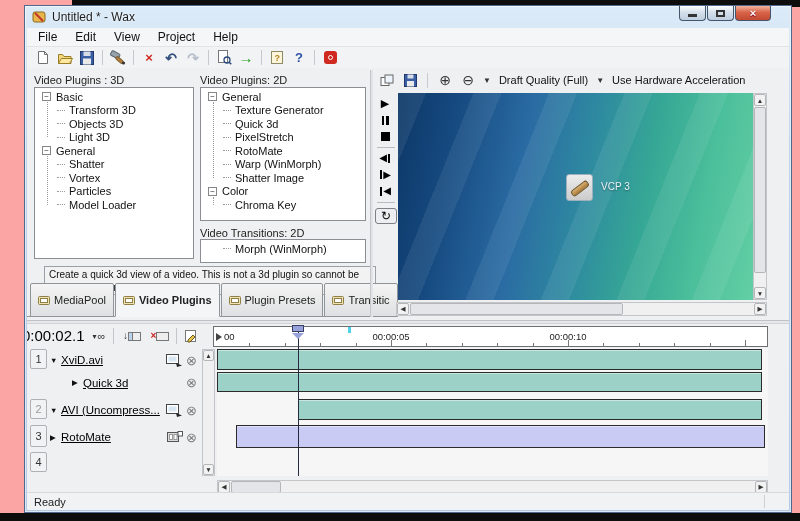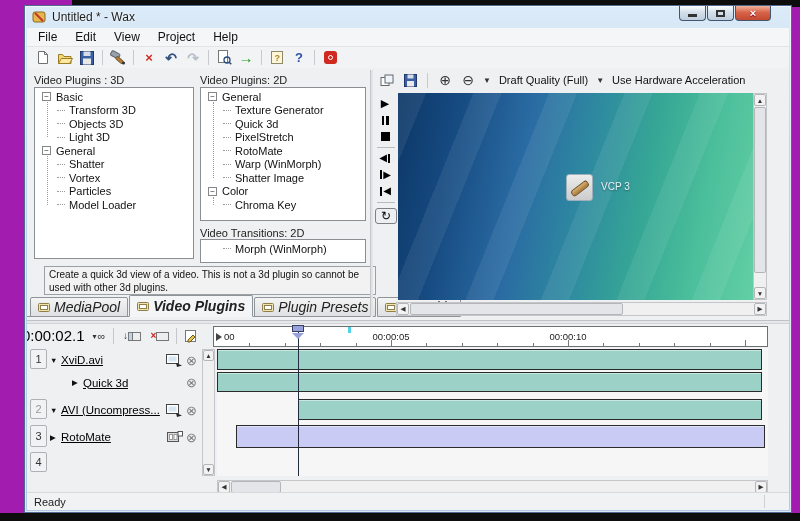--- a/index.html
+++ b/index.html
@@ -1,17 +1,17 @@
 <!DOCTYPE html>
 <html><head>
 <meta charset="utf-8">
 <style>
   html,body{margin:0;padding:0;background:#888;}
   *{box-sizing:border-box;}
-  .screen{position:relative;width:800px;height:521px;background:#a21caf;overflow:hidden;
+  .screen{position:relative;width:800px;height:521px;background:#fca5a5;overflow:hidden;
     font-family:"Liberation Sans",sans-serif;-webkit-font-smoothing:antialiased;}
   .strip-top{position:absolute;left:72px;top:0;width:728px;height:7px;background:#0d0d0d;}
   .strip-bottom{position:absolute;left:0;top:513px;width:800px;height:8px;background:#0d0d0d;}
 
   
   .window{position:absolute;left:24px;top:5px;width:768px;height:508px;
     background:linear-gradient(#dcebf8,#bcd4ec 30%,#b2cce8);border:1px solid #50688c;
     box-shadow:inset 0 0 0 1px rgba(255,255,255,.55);}
   .titlebar{position:absolute;left:0;top:0;right:0;height:22px;display:flex;align-items:center;padding-left:7px;}
   .titlebar .title{font-size:12px;color:#1c1c1c;margin-left:6px;text-shadow:0 0 3px #fff;}
@@ -50,22 +50,22 @@
   .expbox{width:9px;height:9px;border:1px solid #848689;background:#fff;font-size:8px;line-height:7px;
     text-align:center;color:#333;margin-right:5px;flex:none;}
   .trow.leaf{padding-left:22px;}
   .dash{width:8px;border-top:1px dotted #9a9a9a;margin-right:4px;flex:none;}
   .descbox{position:absolute;left:17px;top:238px;width:332px;height:29px;background:#f2f2f2;
     border:1px solid #9aa0a6;font-size:10px;line-height:13px;color:#111;padding:1px 4px;}
 
   
   .tabline{position:absolute;left:0px;top:288px;width:343px;height:1px;background:#8f9499;}
   .tabbar{position:absolute;left:3px;top:267px;height:22px;display:flex;align-items:flex-end;}
-  .tab{display:flex;align-items:center;gap:4px;height:19px;padding:9px 7px;font-size:14px;color:#222;
-    background:linear-gradient(#f4f4f4,#dfe0e2);border:1px solid #8f9499;border-radius:2px 2px 0 0;margin-right:1px;font-style:italic;}
+  .tab{display:flex;align-items:center;gap:4px;height:19px;padding:16px 7px;font-size:11px;color:#222;
+    background:linear-gradient(#f4f4f4,#dfe0e2);border:1px solid #8f9499;border-radius:2px 2px 0 0;margin-right:1px;}
   .tab.active{height:22px;background:#f4f5f7;font-weight:bold;border-bottom:1px solid #f4f5f7;z-index:3;}
   .tabarrow{width:11px;height:14px;display:flex;align-items:center;justify-content:center;margin-bottom:2px;}
 
   .vsplit{position:absolute;left:343px;top:42px;width:3px;height:247px;background:#e2e3e6;border-left:1px solid #c4c6c9;}
 
   
   .ptoolbar{position:absolute;left:350px;top:42px;height:20px;display:flex;align-items:center;gap:3px;font-size:11px;color:#111;}
   .pbtn{min-width:20px;height:18px;display:flex;align-items:center;justify-content:center;}
   .pcaret{font-size:8px;color:#333;padding:0 2px;}
   .plabel{padding:0 3px;}

